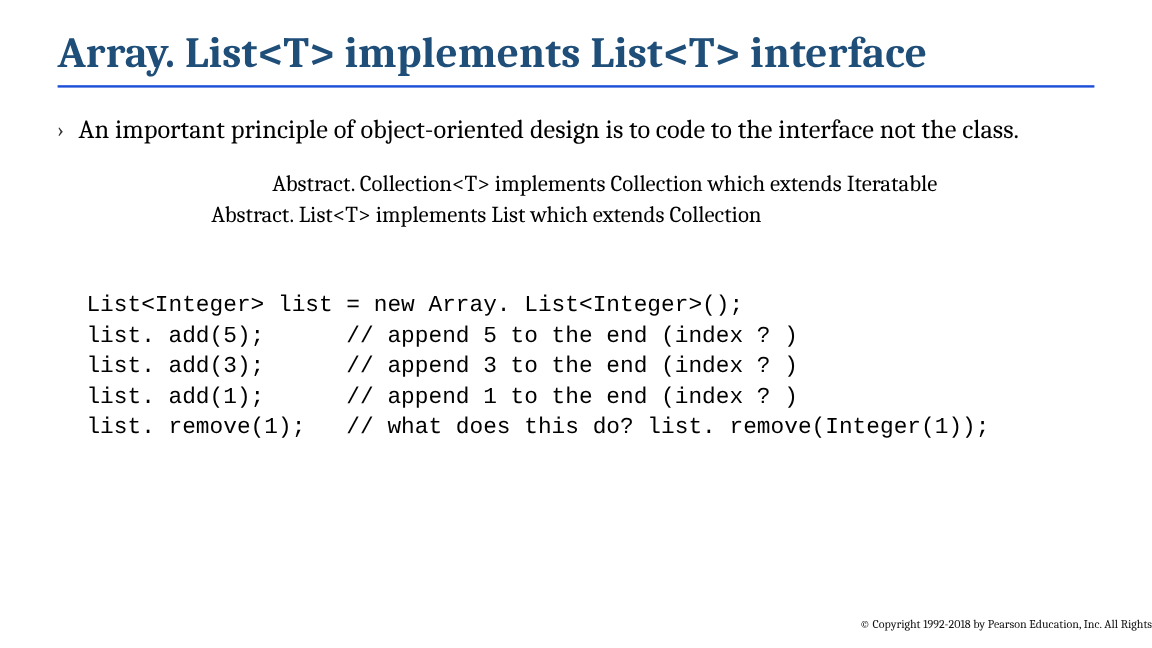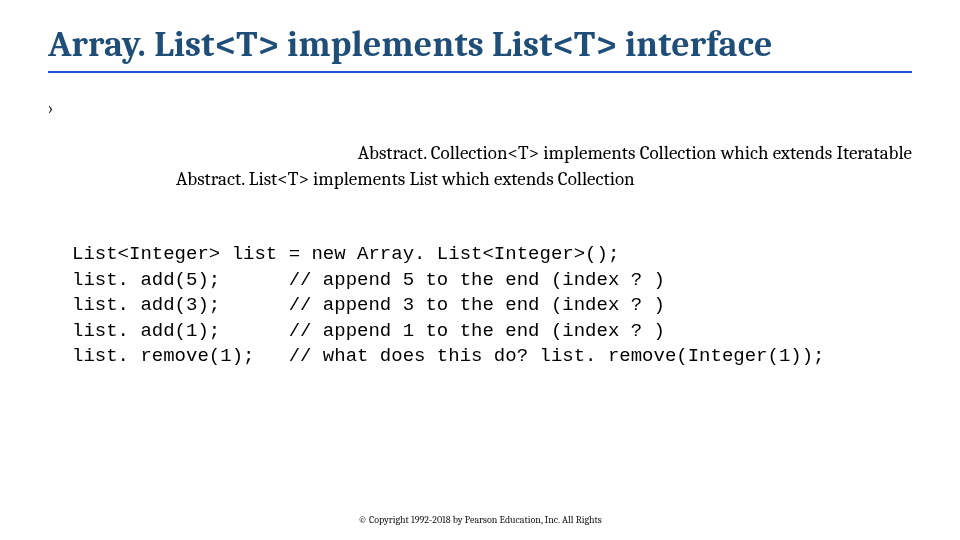--- a/index.html
+++ b/index.html
@@ -43,53 +43,54 @@
     line-height: 28px;
     color: #333;
     flex: 0 0 auto;
   }
   .hierarchy {
     font-size: 19px;
     line-height: 1.35;
     margin-left: 48px;
     margin-bottom: 24px;
   }
-  .hierarchy .h1 { text-align: right; }
+  .hierarchy .h1 { text-align: center; }
   .hierarchy .h2 { padding-left: 80px; }
   .hierarchy .h3 { padding-left: 160px; }
   .code {
     font-family: "Courier New", Courier, monospace;
     font-size: 19px;
     line-height: 1.35;
     white-space: pre;
     margin-left: 24px;
   }
   .footer {
     position: absolute;
     bottom: 14px;
     left: 0;
     right: 0;
-    text-align: center;
+    text-align: right;
     font-size: 10px;
     font-family: Cambria, Georgia, serif;
     color: #111;
     line-height: 1.2;
   }
 </style>
 </head>
 <body>
 
 <div class="slide">
 
   <div class="title">Array. List&lt;T&gt; implements List&lt;T&gt; interface</div>
 
   <div class="body">
 
     <div class="bullet-row">
       <span class="bullet-icon">›</span>
+      <span>An important principle of object-oriented design is to code to the interface not the class.</span>
     </div>
 
     <div class="hierarchy">
       <div class="h1">Abstract. Collection&lt;T&gt; implements Collection which extends Iteratable</div>
       <div class="h2">Abstract. List&lt;T&gt; implements List which extends Collection</div>
     </div>
 
     <div class="code">
 <span>List&lt;Integer&gt; list = new Array. List&lt;Integer&gt;();</span>
 <span>list. add(5);      // append 5 to the end (index ? )</span>

